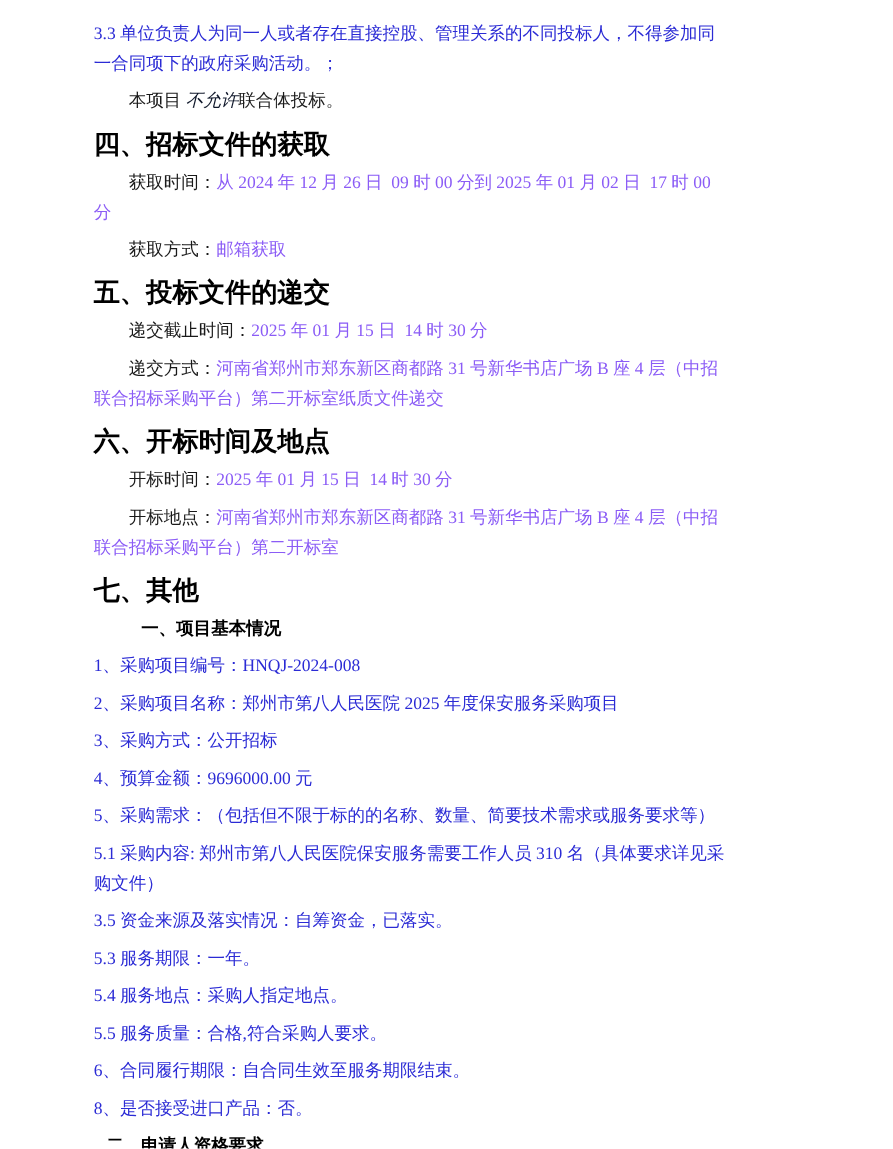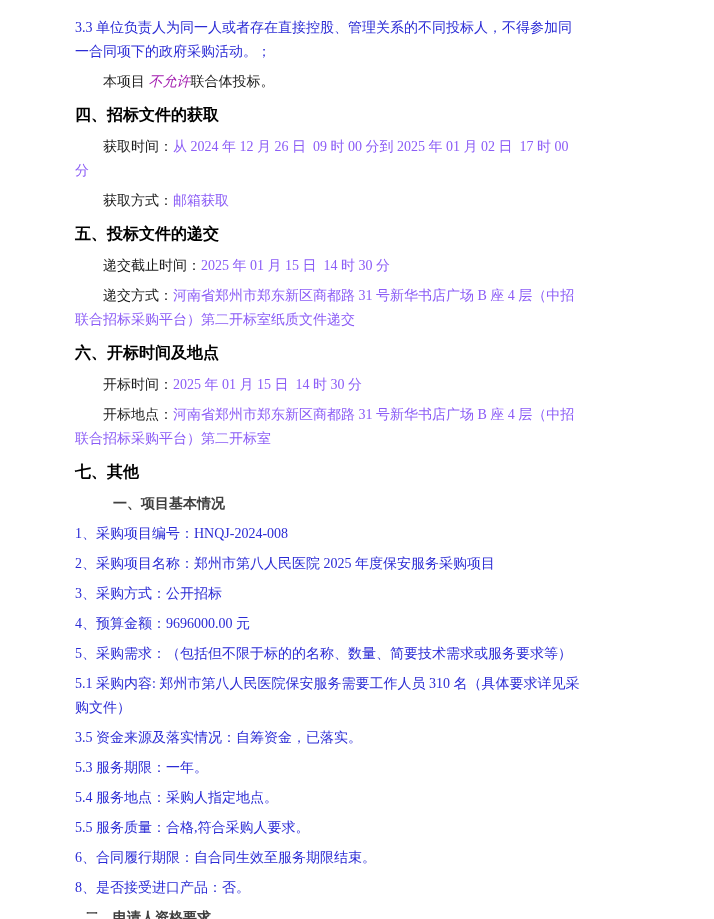--- a/index.html
+++ b/index.html
@@ -23,35 +23,35 @@
     font-size: 14px;
     line-height: 24px;
     margin: 0 0 6px 0;
     color: #2b2bd5;
     white-space: pre-wrap;
   }
   .black { color: #1a1a1a; }
   .blue  { color: #2b2bd5; }
   .indent { text-indent: 28px; }
   .h {
-    font-size: 16px;
+    font-size: 21px;
     font-weight: bold;
     color: #000000;
     line-height: 24px;
     margin: 9px 0 8px 0;
   }
   .sub-h {
     font-weight: bold;
-    color: #404040;
+    color: #000000;
   }
   .sub-h1 { margin-left: 38px; }
   .sub-h2 { margin-left: 10px; }
   .em-italic {
     font-style: italic;
-    color: #a21caf;
+    color: #0f172a;
   }
   .val { color: #8b5cf6; }
 </style>
 </head>
 <body>
 
 <div class="page">
   <div class="doc">
 
     <p class="p blue">3.3 单位负责人为同一人或者存在直接控股、管理关系的不同投标人，不得参加同一合同项下的政府采购活动。；</p>

